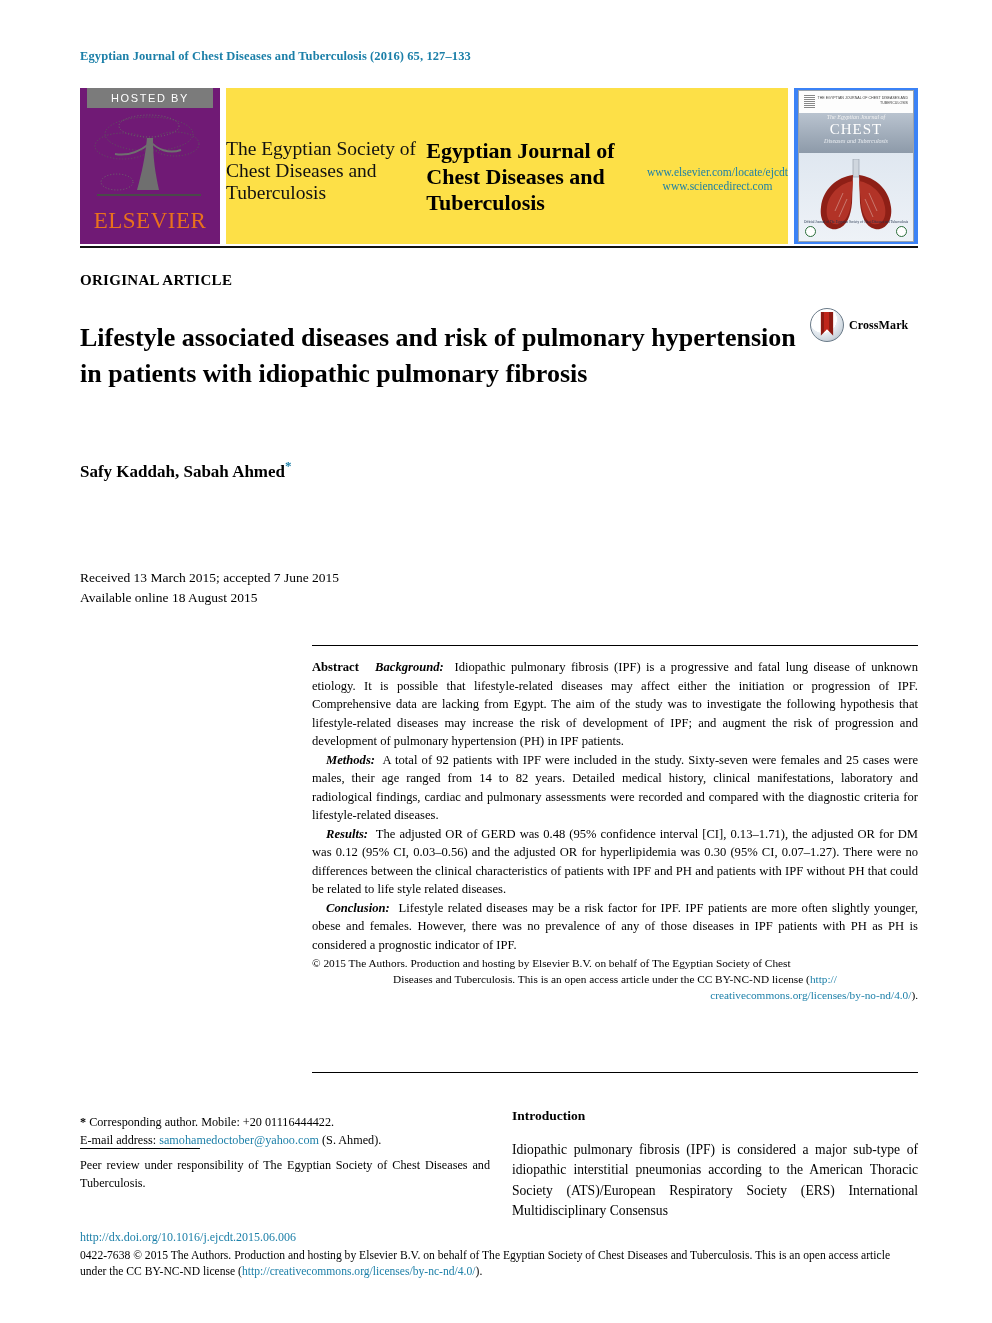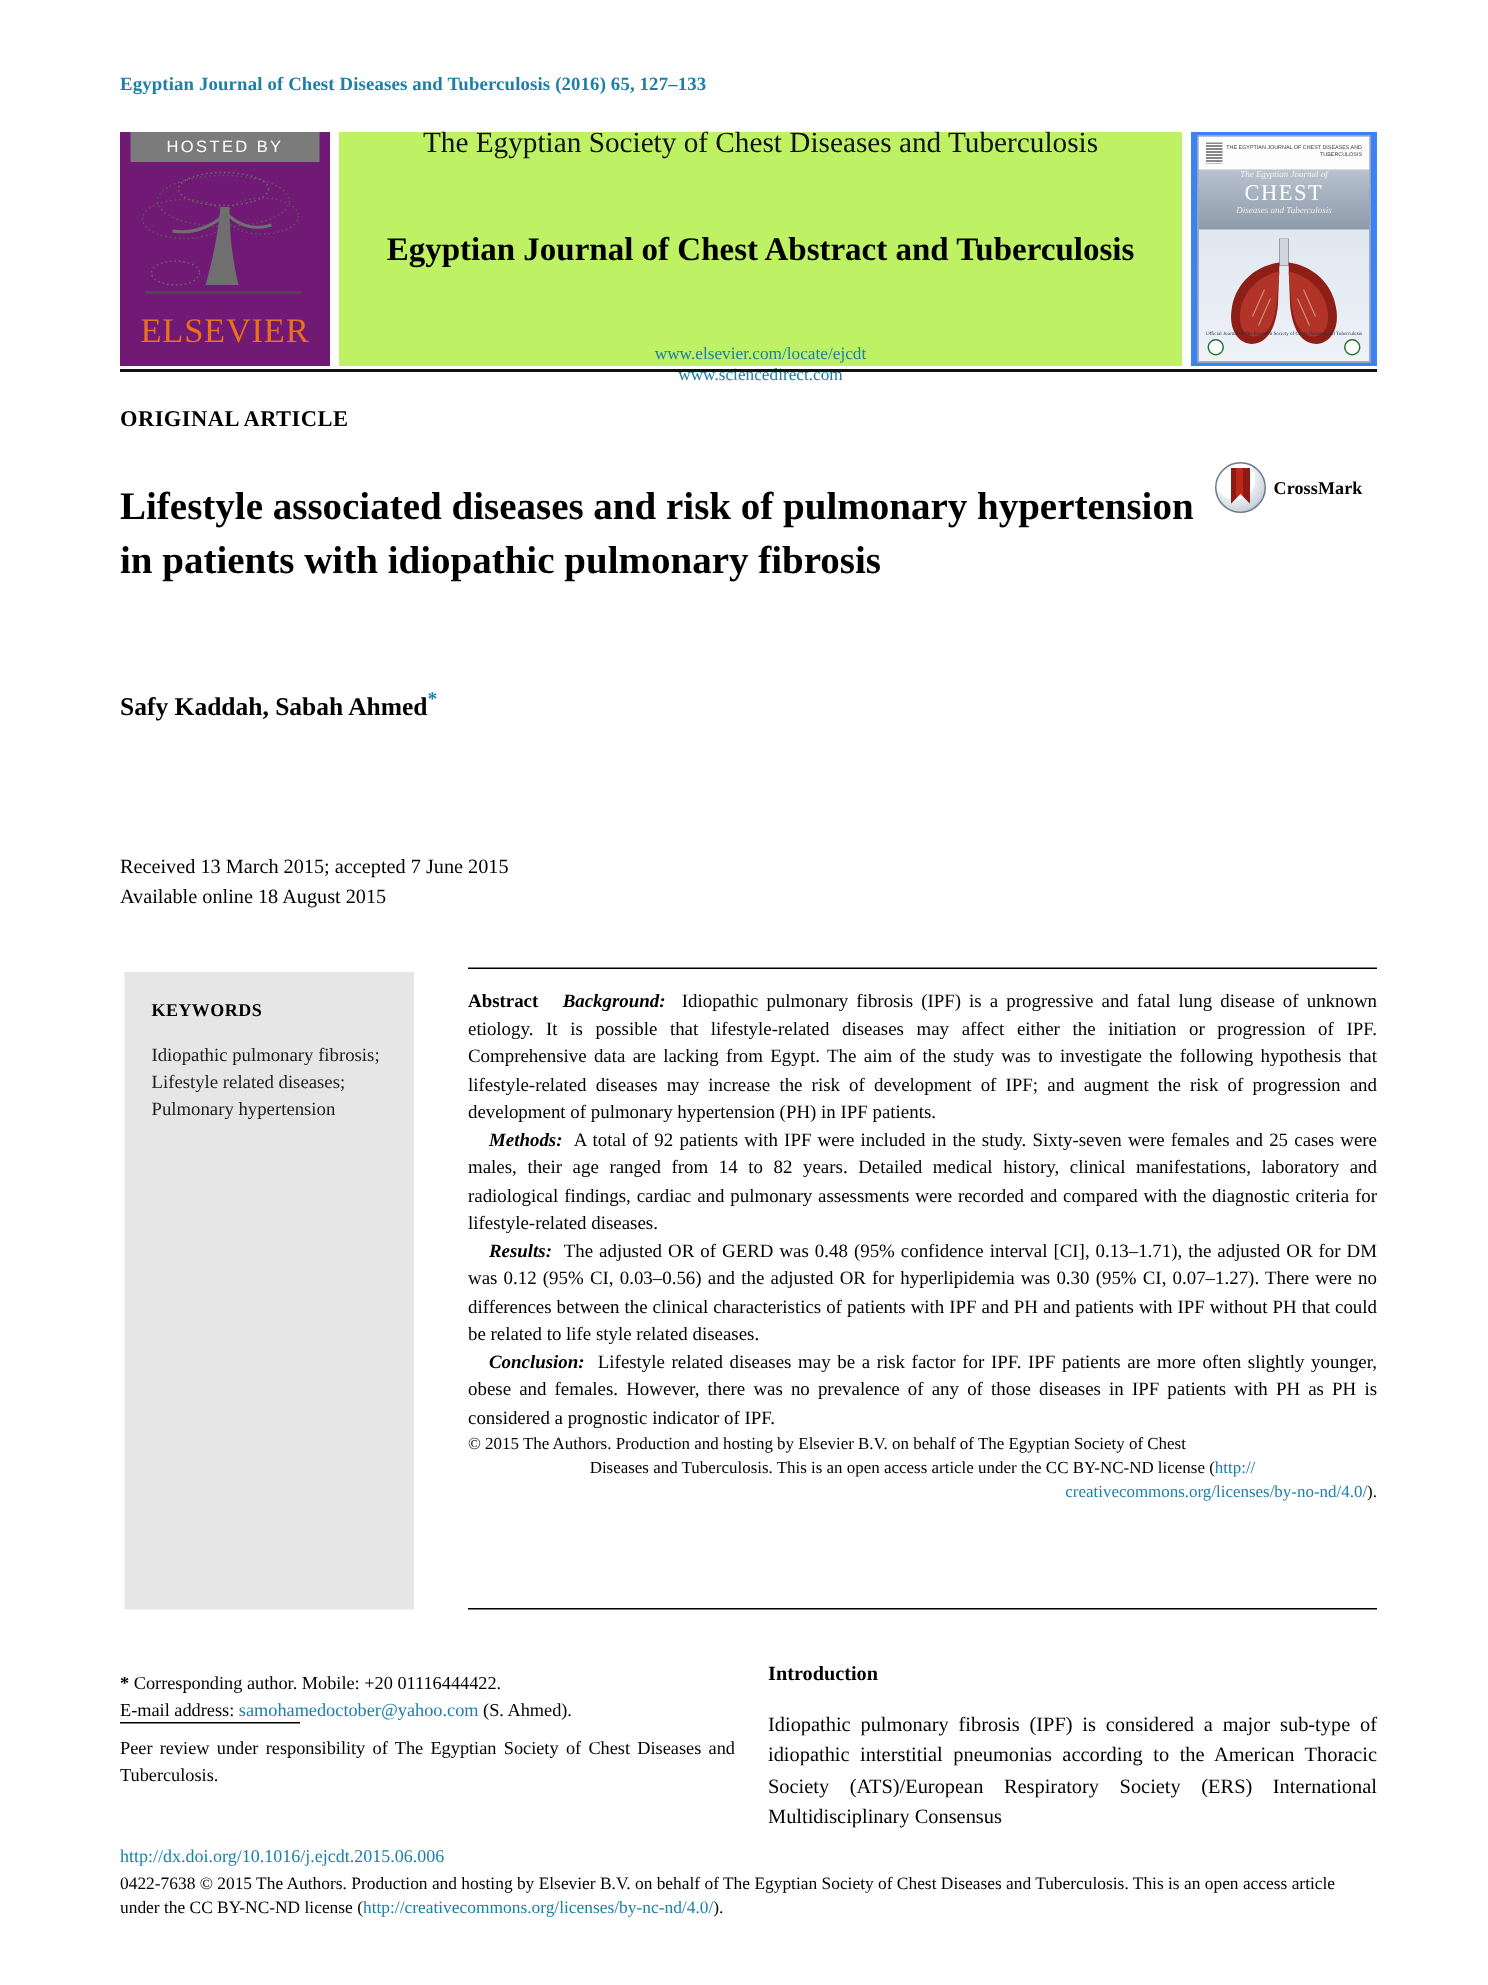--- a/index.html
+++ b/index.html
@@ -39,23 +39,23 @@
     display:flex; align-items:center; justify-content:center;
   }
   .tree-wrap { width:126px; height:98px; position:relative; margin-top:2px; }
   .elsevier-word {
     color:#E9711C; font-family:"Liberation Serif", serif;
     font-size:23px; letter-spacing:.5px; line-height:1;
     margin-top:1px;
   }
 
   .banner-center {
-    flex:1 1 auto; background:#bef264;
+    flex:1 1 auto; background:#fde047;
     margin:0 6px; position:relative;
-    display:flex; flex-direction:column; align-items:center; justify-content:center;gap:24px;
+    display:flex; flex-direction:row; align-items:center; justify-content:center;
   }
   .soc-line {
     font-size:19.5px; color:#111; margin-top:10px;
     font-family:"Liberation Serif", serif;
   }
   .jrnl-line {
     font-size:22px; font-weight:bold; color:#000;
     margin-top:22px; font-family:"Liberation Serif", serif;
   }
   .urls { margin-top:26px; text-align:center; line-height:1.25; }
@@ -222,21 +222,21 @@
             <ellipse cx="30" cy="72" rx="16" ry="8" fill="none" stroke="#6a6a6a" stroke-width="1" stroke-dasharray="1 2"></ellipse>
             <rect x="10" y="84" width="104" height="2" fill="#4a4a4a"></rect>
           </g>
         </svg>
       </div>
       <div class="elsevier-word">ELSEVIER</div>
     </div>
 
     <div class="banner-center">
       <div class="soc-line">The Egyptian Society of Chest Diseases and Tuberculosis</div>
-      <div class="jrnl-line">Egyptian Journal of Chest Abstract and Tuberculosis</div>
+      <div class="jrnl-line">Egyptian Journal of Chest Diseases and Tuberculosis</div>
       <div class="urls">
         <a class="lnk" href="#">www.elsevier.com/locate/ejcdt</a>
         <a class="lnk" href="#">www.sciencedirect.com</a>
       </div>
     </div>
 
     <div class="banner-right">
       <div class="cover">
         <div class="cover-top"></div>
         <div class="cover-elsevier-mark"></div>
@@ -277,28 +277,20 @@
   <div class="authors">
     <span>Safy Kaddah, Sabah Ahmed</span><span class="star">*</span>
   </div>
 
 
   <div class="dates">
     <div>Received 13 March 2015; accepted 7 June 2015</div>
     <div>Available online 18 August 2015</div>
   </div>
 
-  <div class="kwbox">
-    <div class="kwtitle">KEYWORDS</div>
-    <div class="kwlist">
-      <div>Idiopathic pulmonary fibrosis;</div>
-      <div>Lifestyle related diseases;</div>
-      <div>Pulmonary hypertension</div>
-    </div>
-  </div>
 
   <div class="abs-rule-top"></div>
   <div class="abstract">
     <p>
       <b>Abstract</b>&nbsp;&nbsp;&nbsp;<span class="lbl">Background:</span>&nbsp;
       <span>Idiopathic pulmonary fibrosis (IPF) is a progressive and fatal lung disease of unknown etiology. It is possible that lifestyle-related diseases may affect either the initiation or progression of IPF. Comprehensive data are lacking from Egypt. The aim of the study was to investigate the following hypothesis that lifestyle-related diseases may increase the risk of development of IPF; and augment the risk of progression and development of pulmonary hypertension (PH) in IPF patients.</span>
     </p>
     <p class="ind">
       <span class="lbl">Methods:</span>&nbsp;
       <span>A total of 92 patients with IPF were included in the study. Sixty-seven were females and 25 cases were males, their age ranged from 14 to 82 years. Detailed medical history, clinical manifestations, laboratory and radiological findings, cardiac and pulmonary assessments were recorded and compared with the diagnostic criteria for lifestyle-related diseases.</span>

